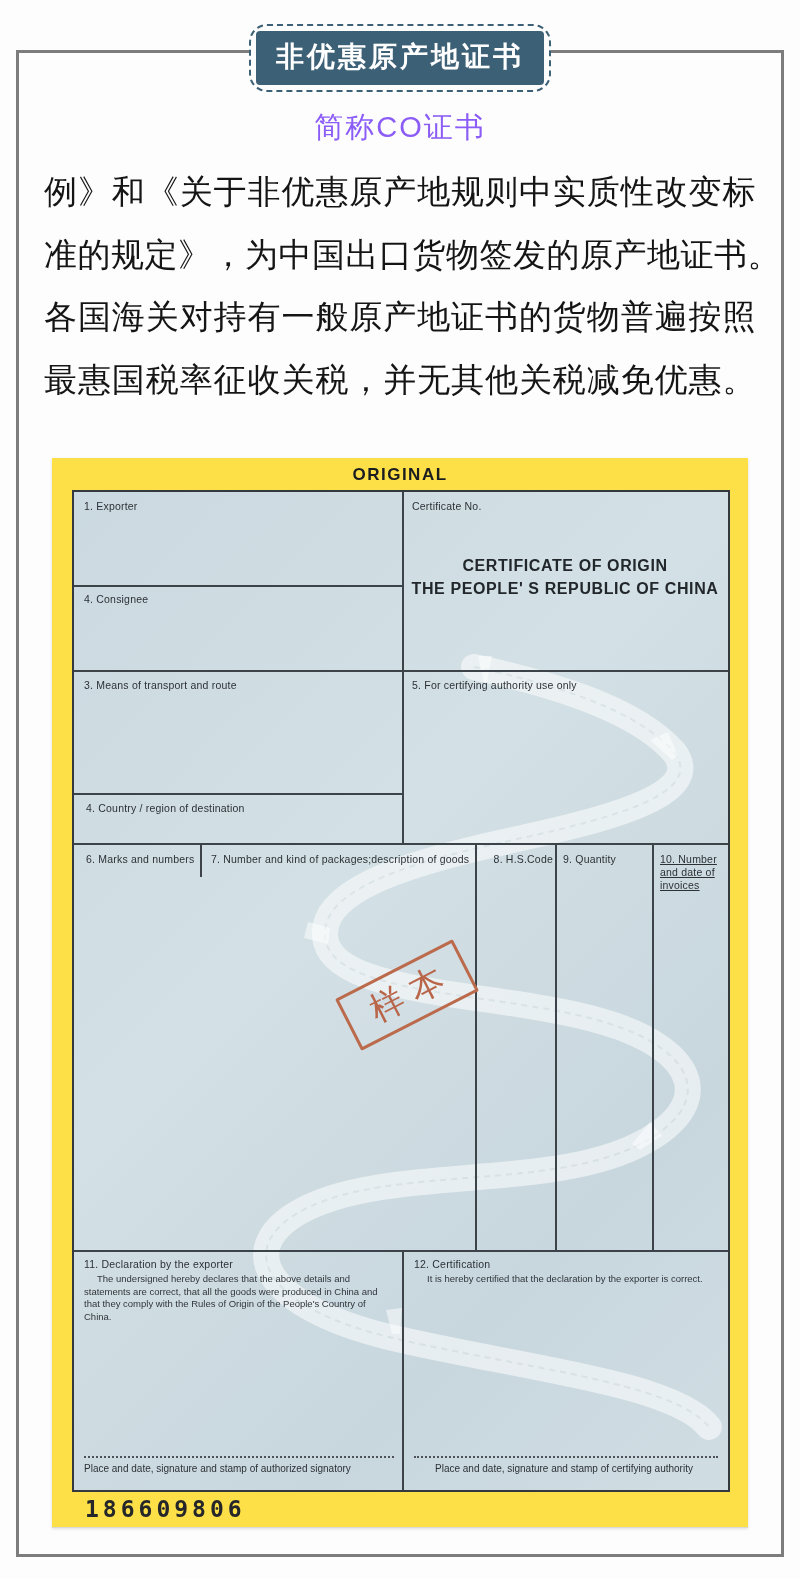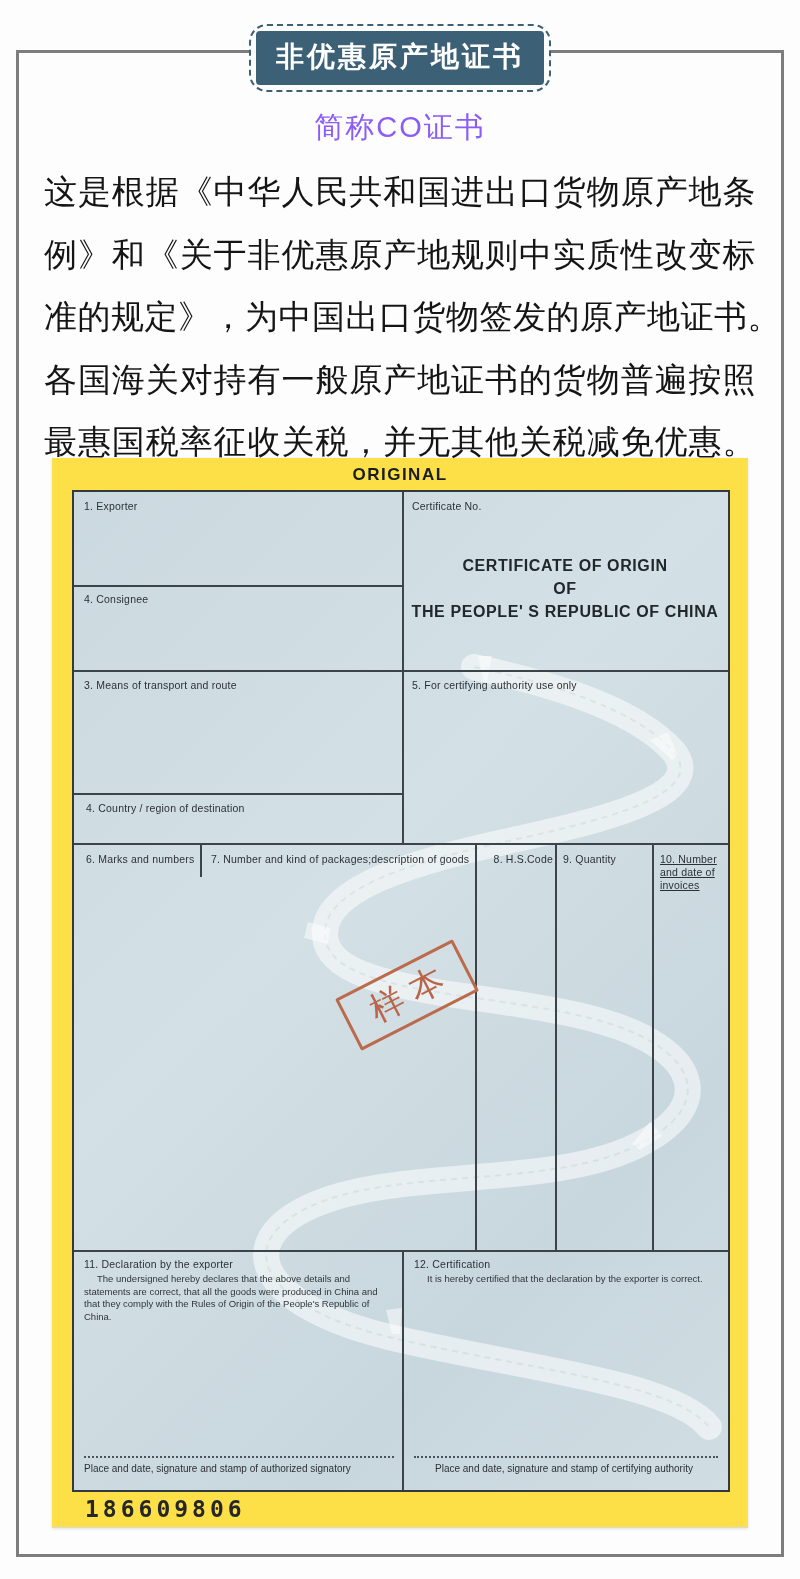--- a/index.html
+++ b/index.html
@@ -87,21 +87,20 @@
 
 <div class="page-frame"></div>
 
 <div class="badge-wrap">
   <div class="badge-inner">非优惠原产地证书</div>
 </div>
 
 <div class="subtitle">简称CO证书</div>
 
 <div class="intro">
-  <div class="intro-line">这是根据《中华人民共和国进出口货物原产地条</div>
   <div class="intro-line">例》和《关于非优惠原产地规则中实质性改变标</div>
   <div class="intro-line">准的规定》，为中国出口货物签发的原产地证书。</div>
   <div class="intro-line">各国海关对持有一般原产地证书的货物普遍按照</div>
   <div class="intro-line">最惠国税率征收关税，并无其他关税减免优惠。</div>
 </div>
 
 <div class="photo">
   <div class="original-heading">ORIGINAL</div>
 
   <div class="form">
@@ -128,37 +127,36 @@
     <div class="fline" style="left:481px; top:353px; width:2px; height:405px;"></div>
     <div class="fline" style="left:578px; top:353px; width:2px; height:405px;"></div>
     <div class="fline" style="left:0; top:758px; width:654px; height:2px;"></div>
     <div class="fline" style="left:328px; top:760px; width:2px; height:238px;"></div>
 
     <div class="flabel" style="left:10px; top:8px;">1. Exporter</div>
     <div class="flabel" style="left:338px; top:8px;">Certificate No.</div>
 
     <div class="title-block">
       <div>CERTIFICATE OF ORIGIN</div>
-      <div>OF</div>
       <div>THE PEOPLE' S REPUBLIC OF CHINA</div>
     </div>
 
     <div class="flabel" style="left:10px; top:101px;">4. Consignee</div>
     <div class="flabel" style="left:10px; top:187px;">3. Means of transport and route</div>
     <div class="flabel" style="left:338px; top:187px;">5. For certifying authority use only</div>
     <div class="flabel" style="left:12px; top:310px;">4. Country / region of destination</div>
 
     <div class="flabel" style="left:12px; top:361px; width:112px;">6. Marks and numbers</div>
     <div class="flabel" style="left:137px; top:361px; width:262px;">7. Number and kind of packages;description of goods</div>
     <div class="flabel" style="left:407px; top:361px; width:72px;text-align:right;">8. H.S.Code</div>
     <div class="flabel" style="left:489px; top:361px; width:86px;">9. Quantity</div>
     <div class="flabel" style="left:586px; top:361px; width:62px;text-decoration:underline;">10. Number and date of invoices</div>
 
     <div class="flabel" style="left:10px; top:766px;">11. Declaration by the exporter</div>
-    <div class="smallpara" style="left:10px; top:781px; width:308px;">The undersigned hereby declares that the above details and statements are correct, that all the goods were produced in China and that they comply with the Rules of Origin of the People's Republic of China.</div>
+    <div class="smallpara" style="left:10px; top:781px; width:308px;">The undersigned hereby declares that the above details and statements are correct, that all the goods were produced in China and that they comply with the Rules of Origin of the People's Country of China.</div>
 
     <div class="flabel" style="left:340px; top:766px;">12. Certification</div>
     <div class="smallpara" style="left:340px; top:781px; width:300px;">It is hereby certified that the declaration by the exporter is correct.</div>
 
     <div class="dotline" style="left:10px; top:964px; width:310px;"></div>
     <div class="sigcap" style="left:10px; top:971px;">Place and date, signature and stamp of authorized signatory</div>
     <div class="dotline" style="left:340px; top:964px; width:304px;"></div>
     <div class="sigcap" style="left:340px; top:971px;padding-left:21px;">Place and date, signature and stamp of certifying authority</div>
   </div>
 

